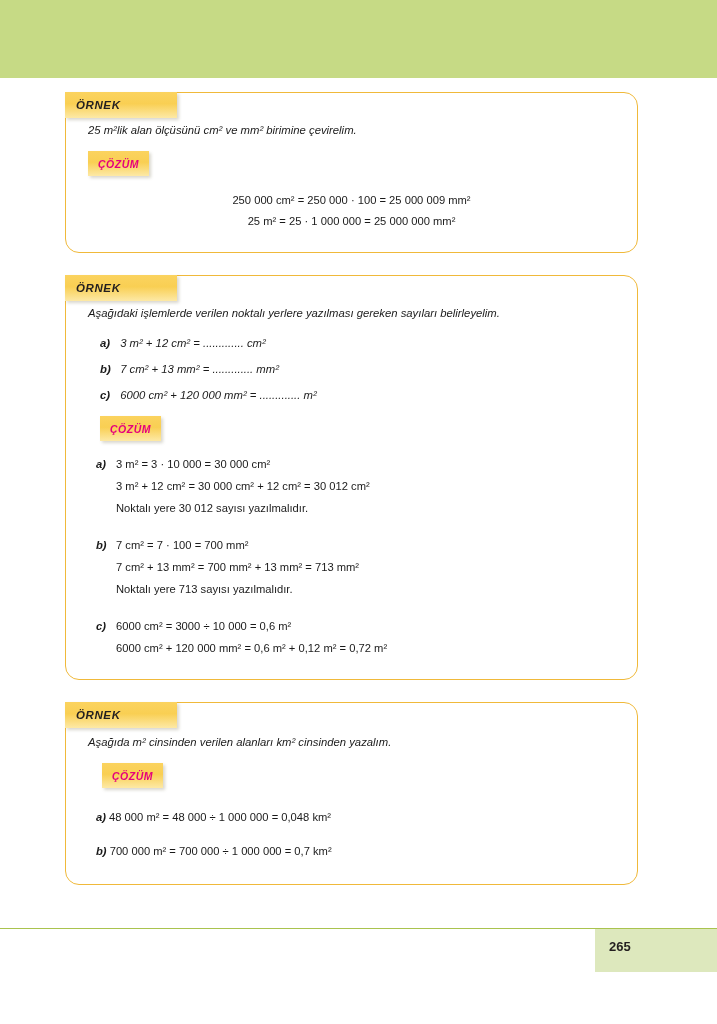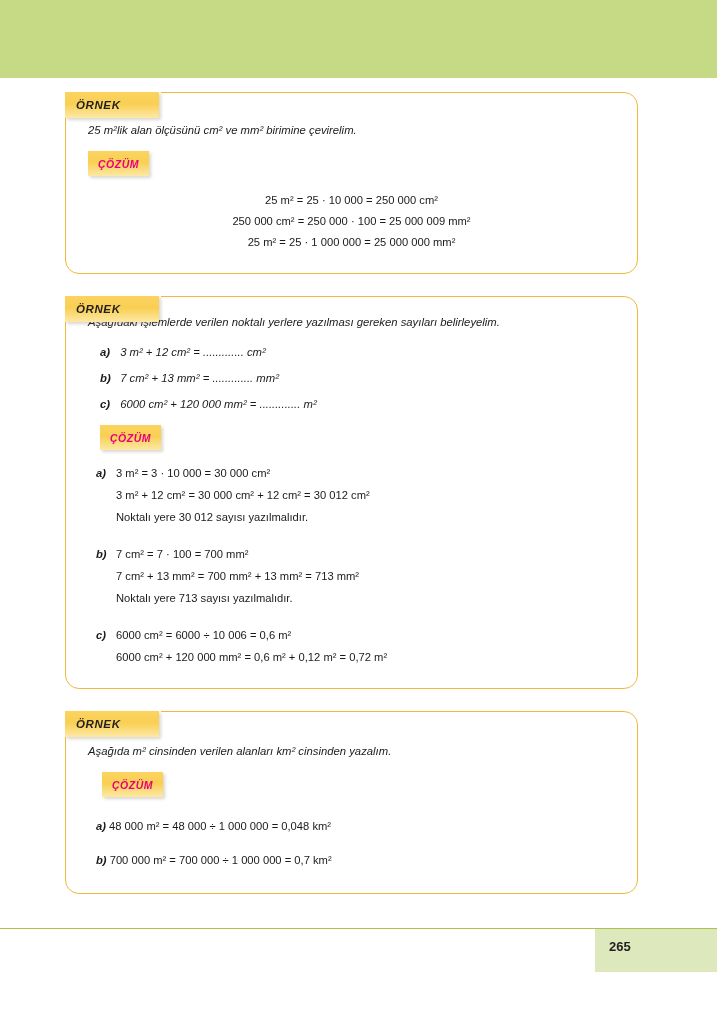--- a/index.html
+++ b/index.html
@@ -49,21 +49,21 @@
     box-sizing: border-box;
     padding: 26px 22px 20px 22px;
   }
 
   
   .ornek-tag {
     position: absolute;
     left: 65px;
     top: 0;
     z-index: 5;
-    width: 94px;
+    width: 112px;
     height: 26px;
     background: linear-gradient(to bottom, #fbd35f 0%, #f9cf53 45%, #fde9a6 100%);
     box-shadow: 2px 2px 3px rgba(120,110,80,0.28);
   }
   .ornek-tag .tag-text {
     display: block;
     font-size: 11.5px;
     font-weight: bold;
     font-style: italic;
     letter-spacing: 0.6px;
@@ -215,33 +215,32 @@
       <span class="tag-text">ÖRNEK</span>
     </div>
     <div class="example-card" style="padding-top:28px;">
       <p class="prompt">25 m²lik alan ölçüsünü cm² ve mm² birimine çevirelim.</p>
 
       <span class="cozum-tag">
         <span class="tag-text">ÇÖZÜM</span>
       </span>
 
       <div class="math-center" style="margin-top:8px;">
-        <span class="mline">25 m² = 25 · 10 000 = 250 000 cm²</span>
         <span class="mline">250 000 cm² = 250 000 · 100 = 25 000 009 mm²</span>
         <span class="mline">25 m² = 25 · 1 000 000 = 25 000 000 mm²</span>
       </div>
     </div>
   </div>
 
   <div class="example-block" style="padding-top:22px;">
     <div class="tag-mask" style="top:22px;"></div>
     <div class="ornek-tag" style="top:22px;">
       <span class="tag-text">ÖRNEK</span>
     </div>
-    <div class="example-card" style="padding-top:16px;">
+    <div class="example-card" style="padding-top:28px;">
       <p class="prompt">Aşağıdaki işlemlerde verilen noktalı yerlere yazılması gereken sayıları belirleyelim.</p>
 
       <p class="qitem">
         <span class="lbl">a)</span>
         <span>3 m² + 12 cm² = ............. cm²</span>
       </p>
       <p class="qitem">
         <span class="lbl">b)</span>
         <span>7 cm² + 13 mm² = ............. mm²</span>
       </p>
@@ -274,21 +273,21 @@
         </p>
         <p class="sol-row">
           <span>7 cm² + 13 mm² = 700 mm² + 13 mm² = 713 mm²</span>
         </p>
         <p class="sol-note">Noktalı yere 713 sayısı yazılmalıdır.</p>
       </div>
 
       <div class="sol-group" style="margin-bottom:0;">
         <p class="sol-row">
           <span class="lbl">c)</span>
-          <span>6000 cm² = 6000 ÷ 10 006 = 0,6 m²</span>
+          <span>6000 cm² = 3000 ÷ 10 000 = 0,6 m²</span>
         </p>
         <p class="sol-row">
           <span>6000 cm² + 120 000 mm² = 0,6 m² + 0,12 m² = 0,72 m²</span>
         </p>
       </div>
     </div>
   </div>
 
   <div class="example-block" style="padding-top:22px;">
     <div class="tag-mask" style="top:22px;"></div>

